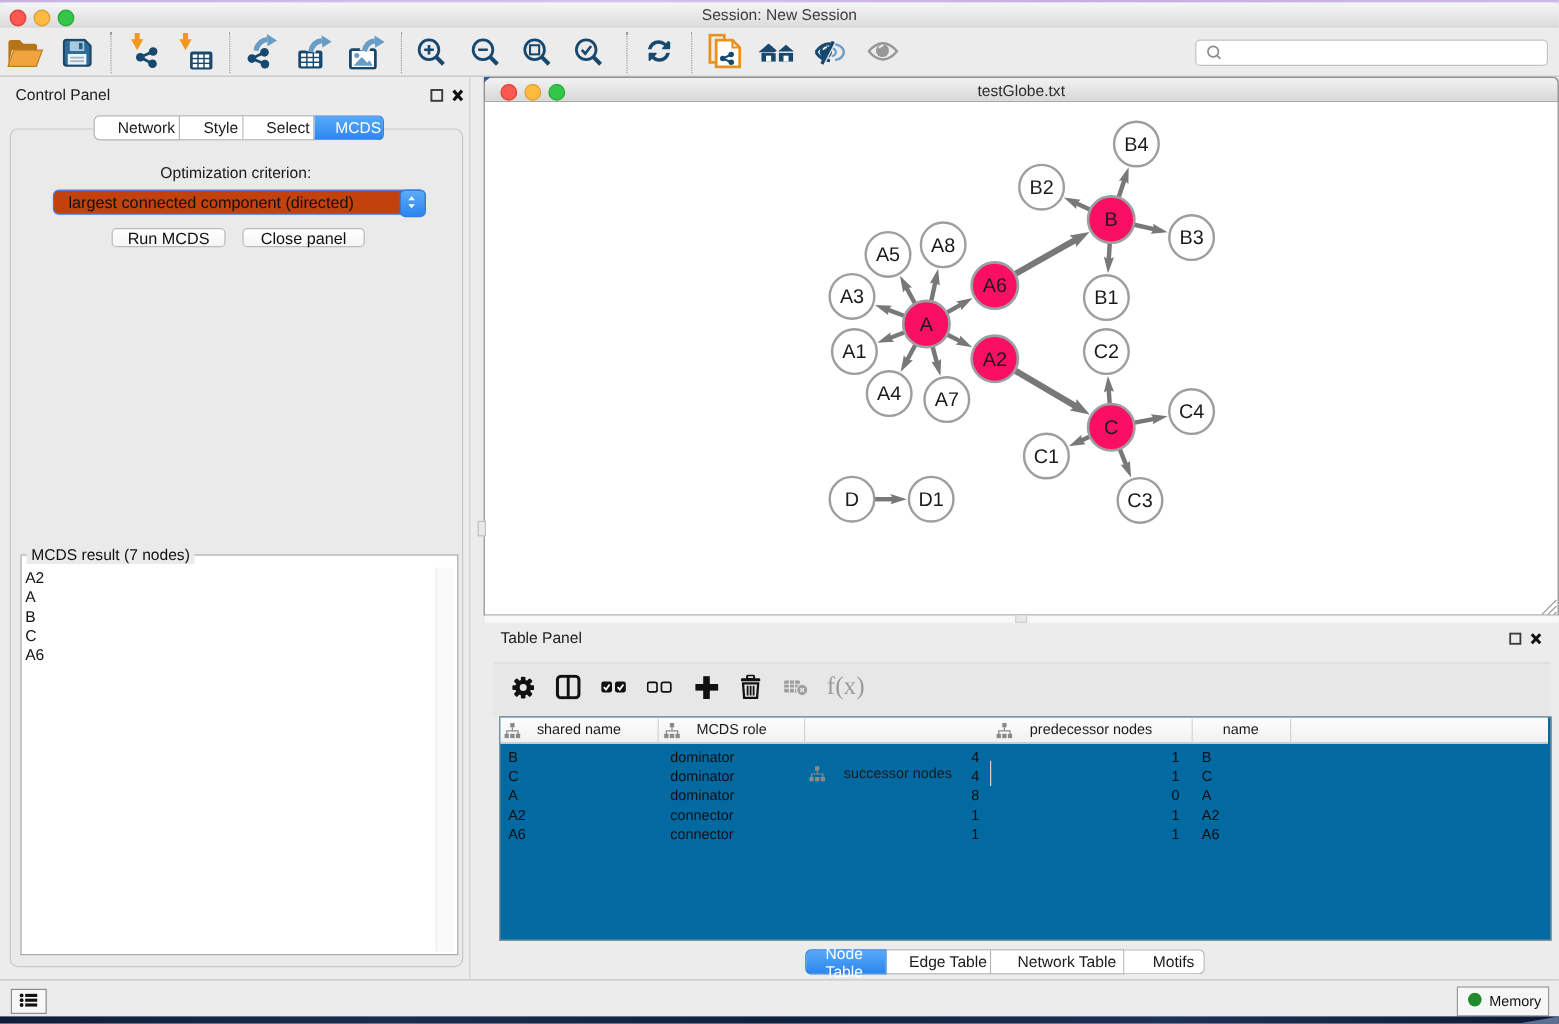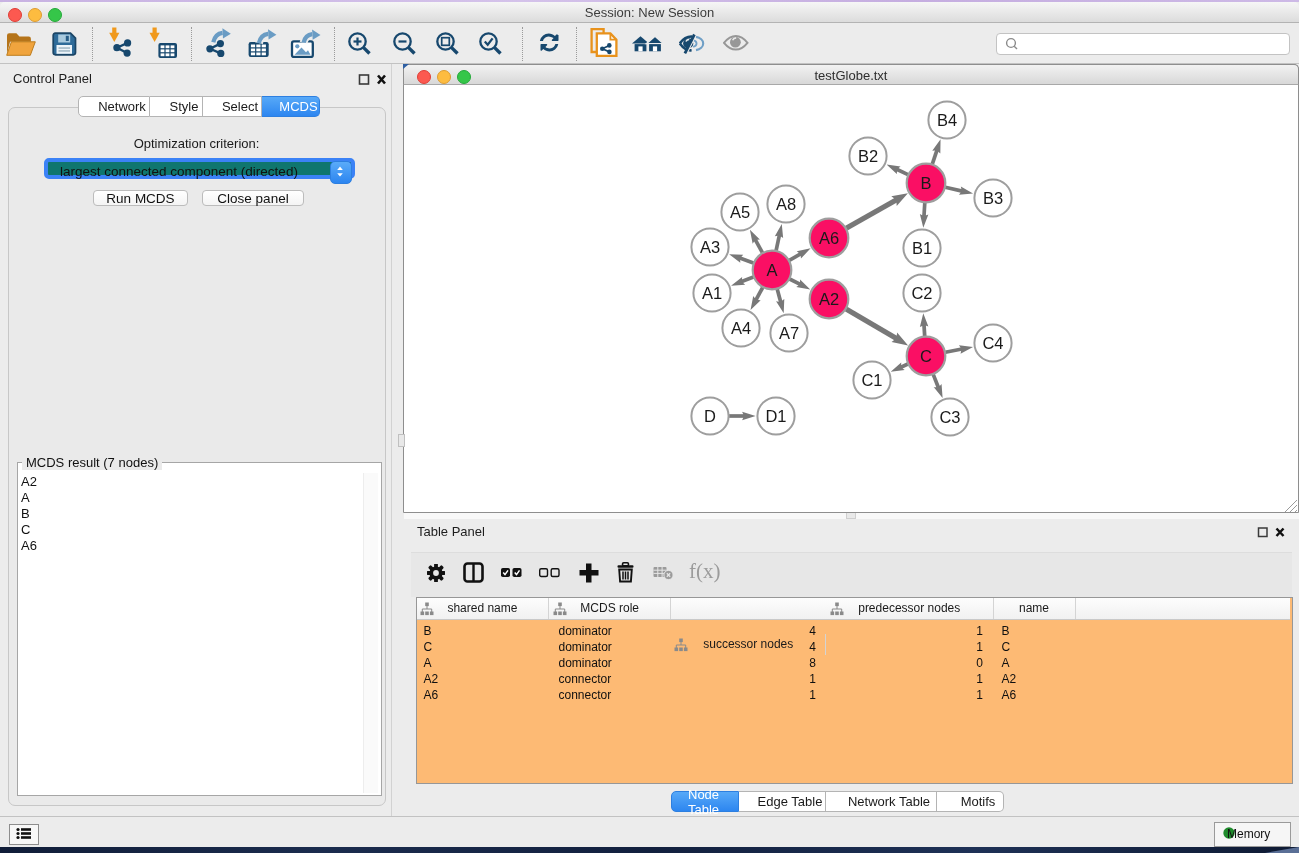--- a/index.html
+++ b/index.html
@@ -28,40 +28,40 @@
 #cpPanel{left:8px;top:107px;width:376px;height:697px;border:1px solid #c7c7c7;border-radius:7px;background:#eaeaea;}
 
 .seg{position:absolute;display:flex;height:21px;font-size:13px;}
 .seg .s{background:#fff;border:1px solid #b4b4b4;border-left:none;color:#1a1a1a;display:flex;align-items:center;justify-content:center;box-sizing:border-box;padding-left:16px;}
 .seg .s.first{border-left:1px solid #b4b4b4;border-radius:5px 0 0 5px;}
 .seg .s.last{border-radius:0 5px 5px 0;}
 .seg .s.sel{background:linear-gradient(#57a9f8,#2d86f0);border-color:#2d7fe0;color:#fff;}
 #cpTabs{left:78px;top:96px;}
 
 #optLabel{left:0px;top:136px;width:393px;text-align:center;font-size:13px;color:#1a1a1a;}
-#dropdown{left:44px;top:158px;width:311px;height:21px;background:#0f766e;border:4px solid #3b82f6;border-radius:5px;box-sizing:border-box;}
+#dropdown{left:44px;top:158px;width:311px;height:21px;background:#c2410c;border:1px solid #3b82f6;border-radius:5px;box-sizing:border-box;}
 #dropdown .txt{position:absolute;left:12px;top:2px;font-size:13.5px;color:#111;}
 #dropdown .cap{position:absolute;right:-1px;top:-1px;width:20px;height:21px;border-radius:5px;background:linear-gradient(#5aabf9,#2c85f0);border:1px solid #2d7fe0;}
 .btn{position:absolute;height:16px;background:linear-gradient(#ffffff,#f4f4f4);border:1px solid #bcbcbc;border-radius:4px;font-size:13.5px;color:#111;display:flex;align-items:center;justify-content:center;box-sizing:border-box;}
 
 #grp{left:17px;top:462px;width:363px;height:332px;border:1px solid #a6a6a6;background:#fff;}
 #grpTitle{left:22px;top:455px;background:#eaeaea;padding:0 4px;font-size:13px;color:#111;}
 #grpList{left:21px;top:474px;font-size:13px;color:#111;line-height:16px;}
 #grpSB{left:363px;top:473px;width:14px;height:320px;background:#fafafa;border-left:1px solid #ededed;}
 
 #netwin{left:403px;top:64px;width:896px;height:449px;background:#fff;border:1px solid #8e8e8e;border-radius:5px 5px 0 0;box-sizing:border-box;}
 #nwTitle{left:403px;top:64px;width:896px;height:21px;background:linear-gradient(#f2f2f2,#d8d8d8);border:1px solid #8e8e8e;border-radius:5px 5px 0 0;box-sizing:border-box;border-bottom:1px solid #a8a8a8;}
 #nwTitle .t1{left:13px;background:#fc5950;border:0.5px solid #df3e36;top:4.5px;}
 #nwTitle .t2{left:33px;background:#fdbc40;border:0.5px solid #de9c30;top:4.5px;}
 #nwTitle .t3{left:53px;background:#35c649;border:0.5px solid #24a939;top:4.5px;}
 #nwText{left:403px;top:68px;width:896px;text-align:center;font-size:13px;color:#2e2e2e;}
 
 #tpTitle{left:417px;top:524px;font-size:13px;color:#1d1d1d;}
 #tpToolbar{left:411px;top:552px;width:881px;height:44px;background:#e7e7e7;border-top:1px solid #dddddd;}
-#tblBox{left:416px;top:597px;width:875px;height:185px;background:#fdba74;border:1px solid #979797;}
+#tblBox{left:416px;top:597px;width:875px;height:185px;background:#0369a1;border:1px solid #979797;}
 #tblHead{position:absolute;left:0;top:0;width:873px;height:21px;background:linear-gradient(#fdfdfd,#f1f1f1);border-bottom:1px solid #c9c9c9;}
 .hcell{position:absolute;top:0;height:21px;border-right:1px solid #d4d4d4;}
 .htxt{position:absolute;top:3px;width:100%;text-align:center;font-size:12px;color:#1a1a1a;}
 .trow{position:absolute;font-size:12px;color:#101010;}
 #btmTabs{left:671px;top:791px;}
 
 #statusbar{left:0;top:816px;width:1299px;height:30px;background:#ececec;border-top:1px solid #c2c2c2;}
 #listBtn{left:9px;top:824px;width:28px;height:19px;background:#f7f7f7;border:1px solid #8d8d8d;}
 #memBtn{left:1214px;top:822px;width:75px;height:23px;background:#f6f6f6;border:1px solid #9a9a9a;font-size:12px;color:#111;}
 .vline{position:absolute;background:#d2d2d2;}
@@ -478,18 +478,18 @@
         <rect x="10" y="3.2" width="10" height="2.6"></rect>
         <rect x="10" y="7.2" width="10" height="2.6"></rect>
         <rect x="10" y="11.2" width="10" height="2.6"></rect>
       </g>
     </svg>
   </div>
 <div class="abs" id="memBtn">
     <svg width="14" height="14" style="position:absolute;left:8px;top:4px">
       <circle cx="6" cy="6" r="5.7" fill="#1f8b2c"></circle>
     </svg>
-    <span style="position:absolute;left:12px;top:4px;text-align:right;">Memory</span>
+    <span style="position:absolute;left:26px;top:4px;text-align:right;">Memory</span>
   </div>
 <div class="abs" id="wallBot"></div>
 <svg class="abs" style="left:1255px;top:847px" width="44" height="6">
     <path d="M10 6 L44 0 L44 6 Z" fill="#5a6f96"></path>
   </svg>
 
 </body></html>

